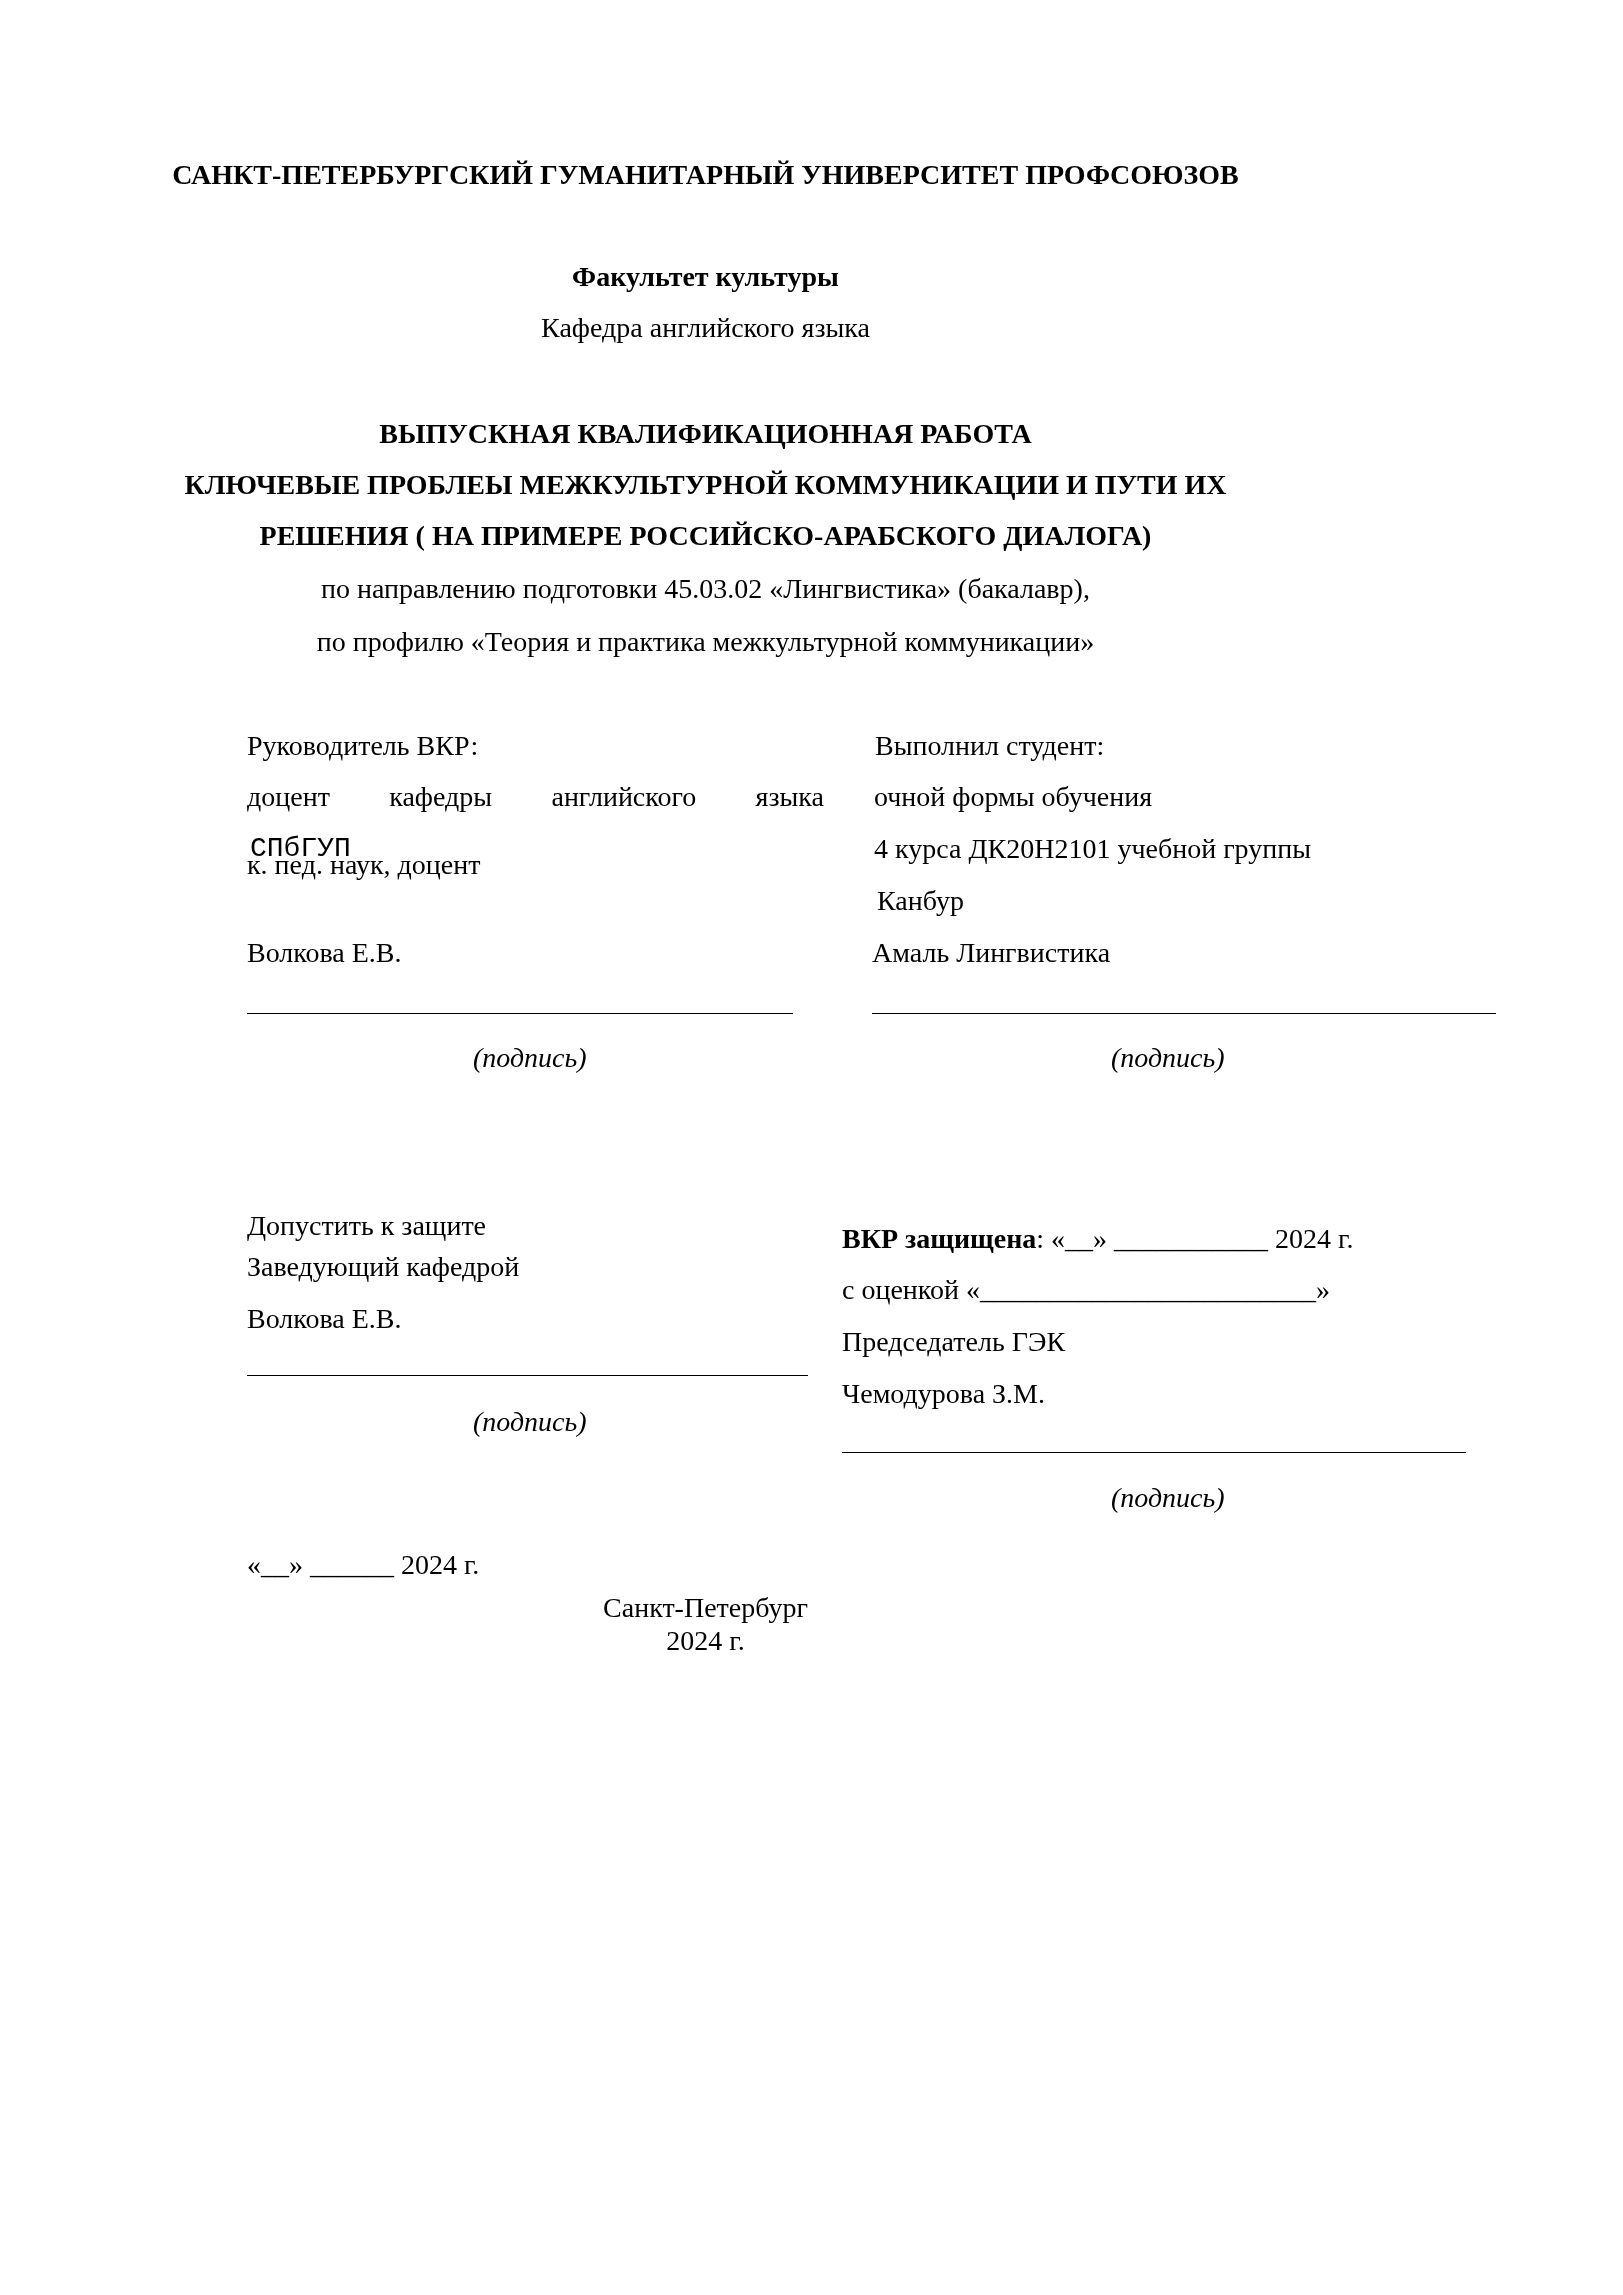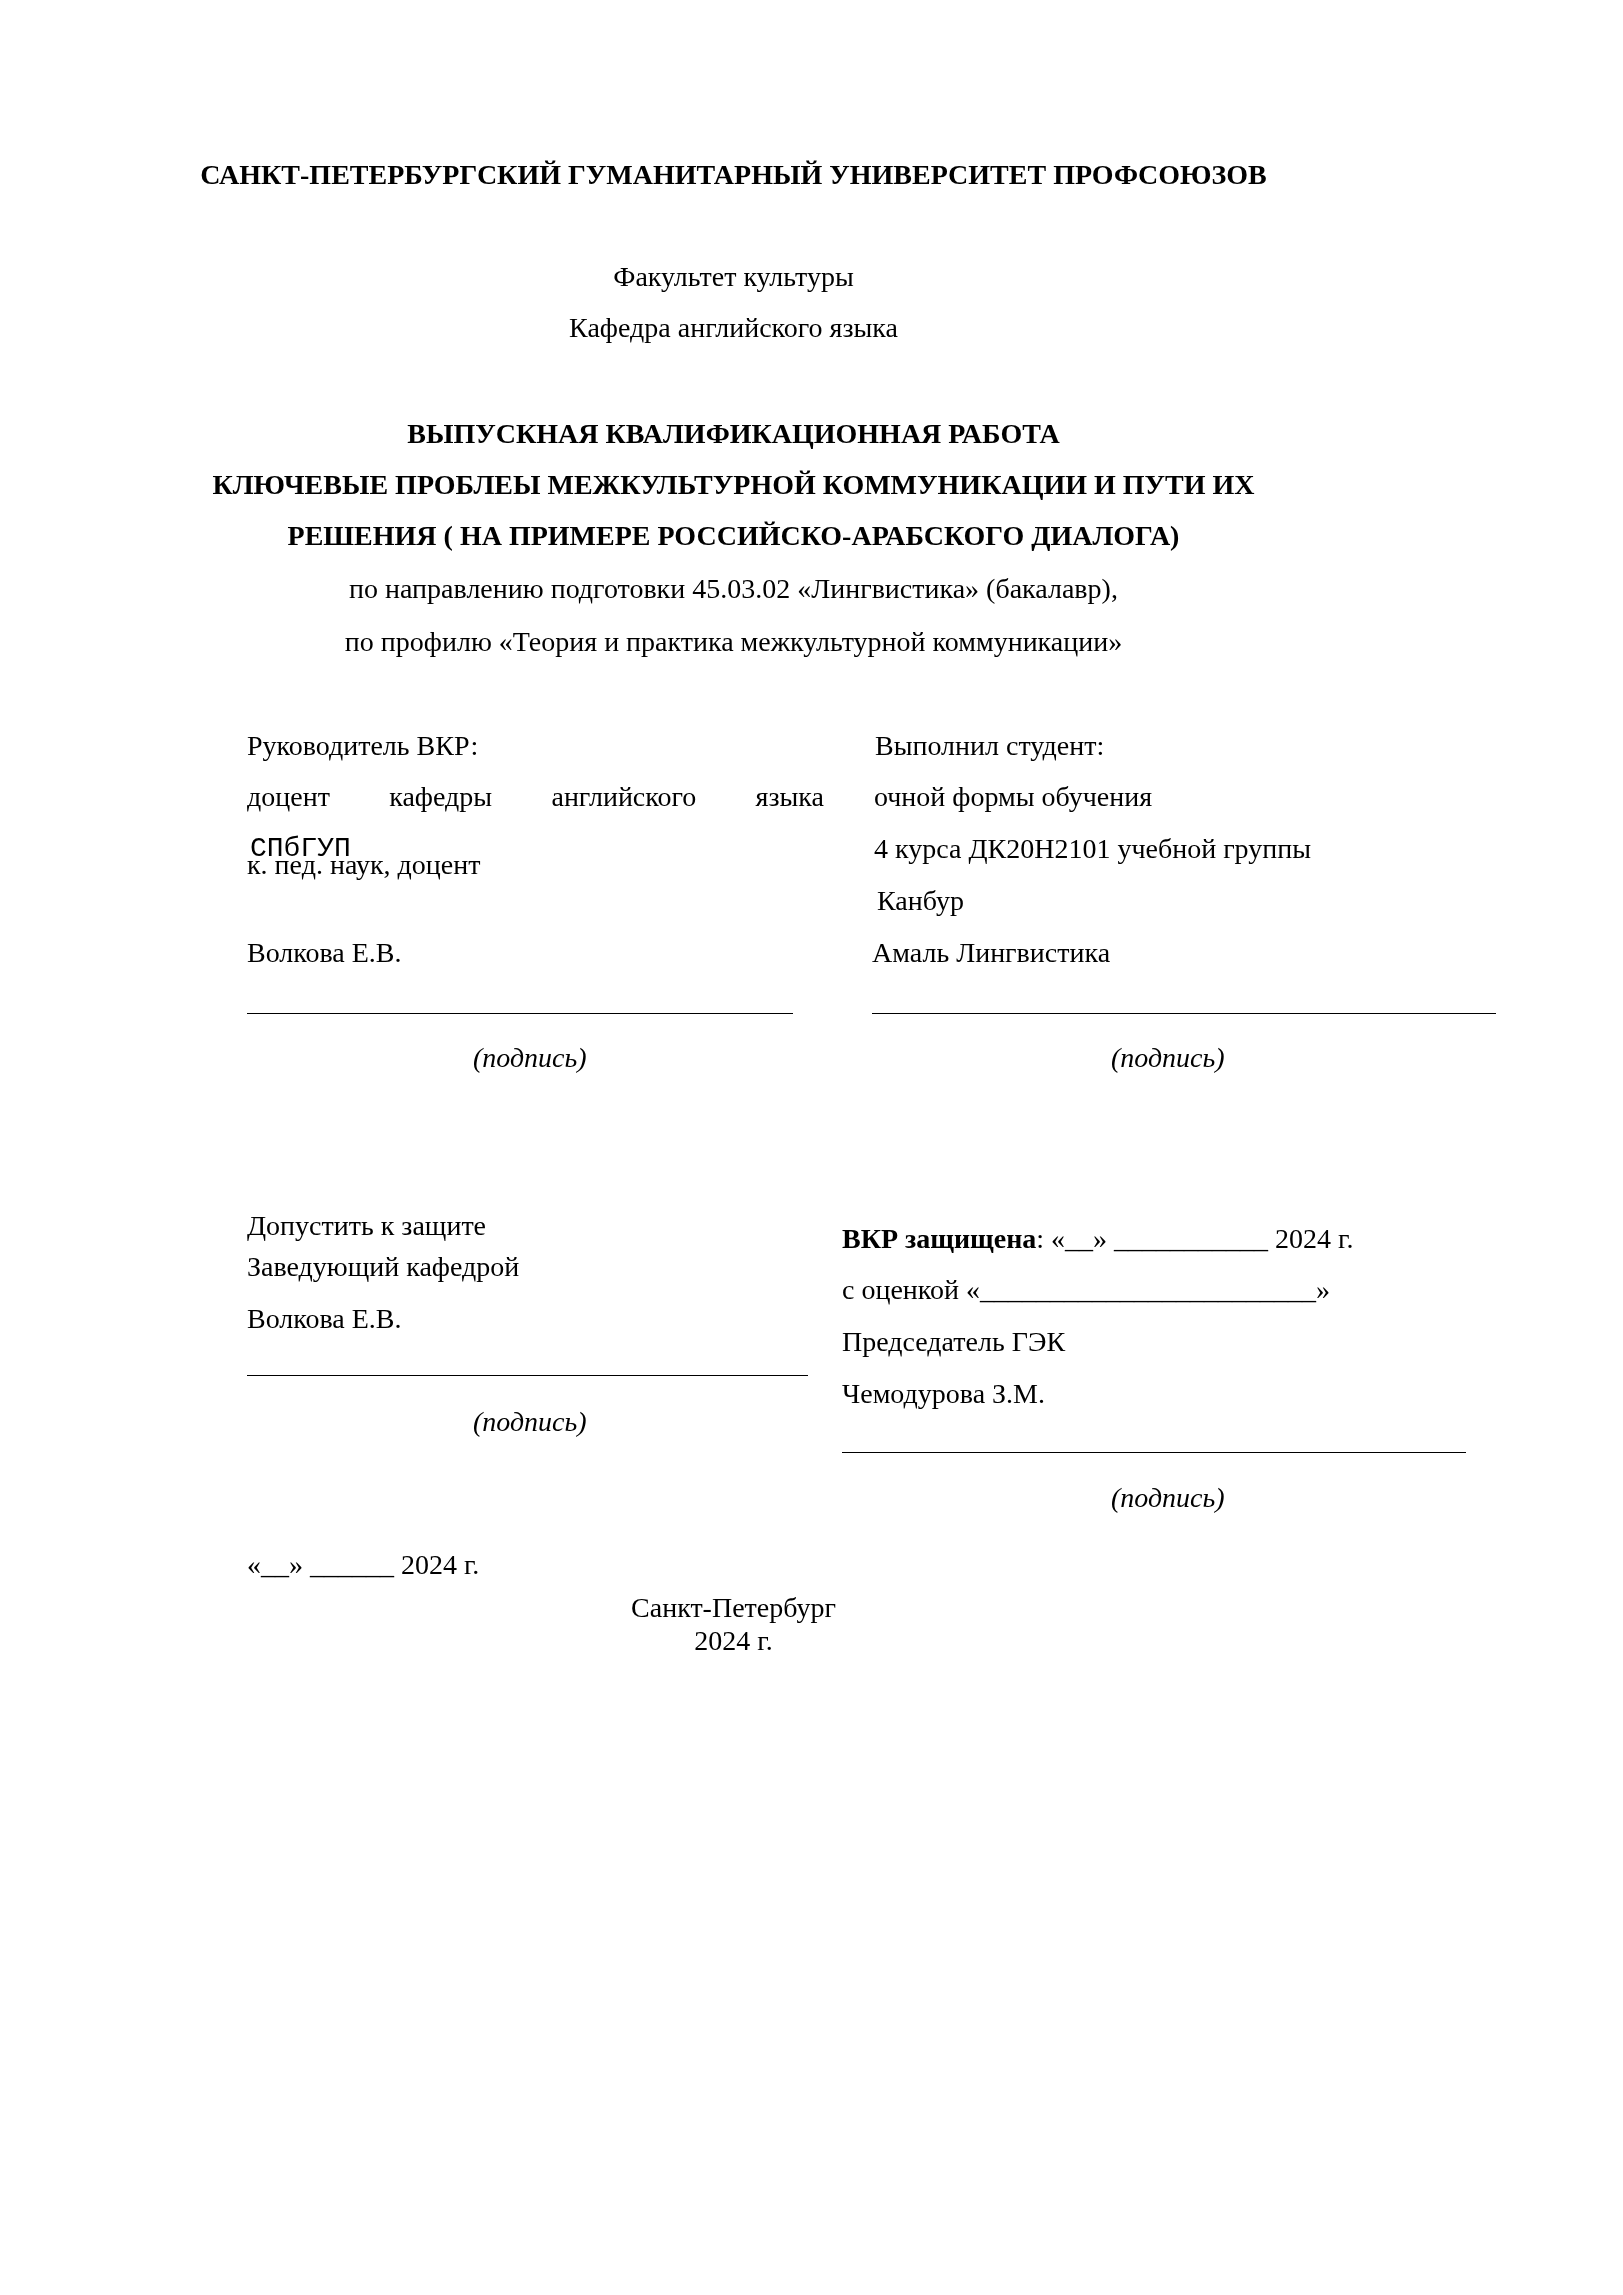--- a/index.html
+++ b/index.html
@@ -1,29 +1,29 @@
 <!DOCTYPE html>
 <html style="font-size:12.6px"><head>
 <meta charset="utf-8">
 <style>
   html, body { margin:0; padding:0; background:#ffffff; }
   body { width:1623px; height:2295px; position:relative; overflow:hidden;
          font-family:"Liberation Serif", serif; color:#000; }
   .t { position:absolute; white-space:nowrap; font-size:28px; line-height:1; }
-  .c { left:0; width:1411px; text-align:center;padding-left:28px; }
+  .c { left:0; width:1411px; text-align:center; }
   .b { font-weight:bold; }
   .i { font-style:italic; }
   .line { position:absolute; height:0; border-top:1.6px solid #000; }
   .just { display:flex; justify-content:space-between; width:577px; }
 </style>
 </head>
 <body>
 
 <div class="t c b" style="top:161px;">САНКТ-ПЕТЕРБУРГСКИЙ ГУМАНИТАРНЫЙ УНИВЕРСИТЕТ ПРОФСОЮЗОВ</div>
-<div class="t c" style="top:263px;">Факультет культуры</div>
+<div class="t c" style="top:263px;font-weight:bold;">Факультет культуры</div>
 <div class="t c" style="top:314px;">Кафедра английского языка</div>
 
 <div class="t c b" style="top:420px;">ВЫПУСКНАЯ КВАЛИФИКАЦИОННАЯ РАБОТА</div>
 <div class="t c b" style="top:471px;">КЛЮЧЕВЫЕ ПРОБЛЕЫ МЕЖКУЛЬТУРНОЙ КОММУНИКАЦИИ И ПУТИ ИХ</div>
 <div class="t c b" style="top:522px;">РЕШЕНИЯ ( НА ПРИМЕРЕ РОССИЙСКО-АРАБСКОГО ДИАЛОГА)</div>
 <div class="t c" style="top:575px;">по направлению подготовки 45.03.02 «Лингвистика» (бакалавр),</div>
 <div class="t c" style="top:628px;">по профилю «Теория и практика межкультурной коммуникации»</div>
 
 <div class="t" style="left:247px; top:732px;">Руководитель ВКР:</div>
 <div class="t just" style="left:247px; top:783px;">

